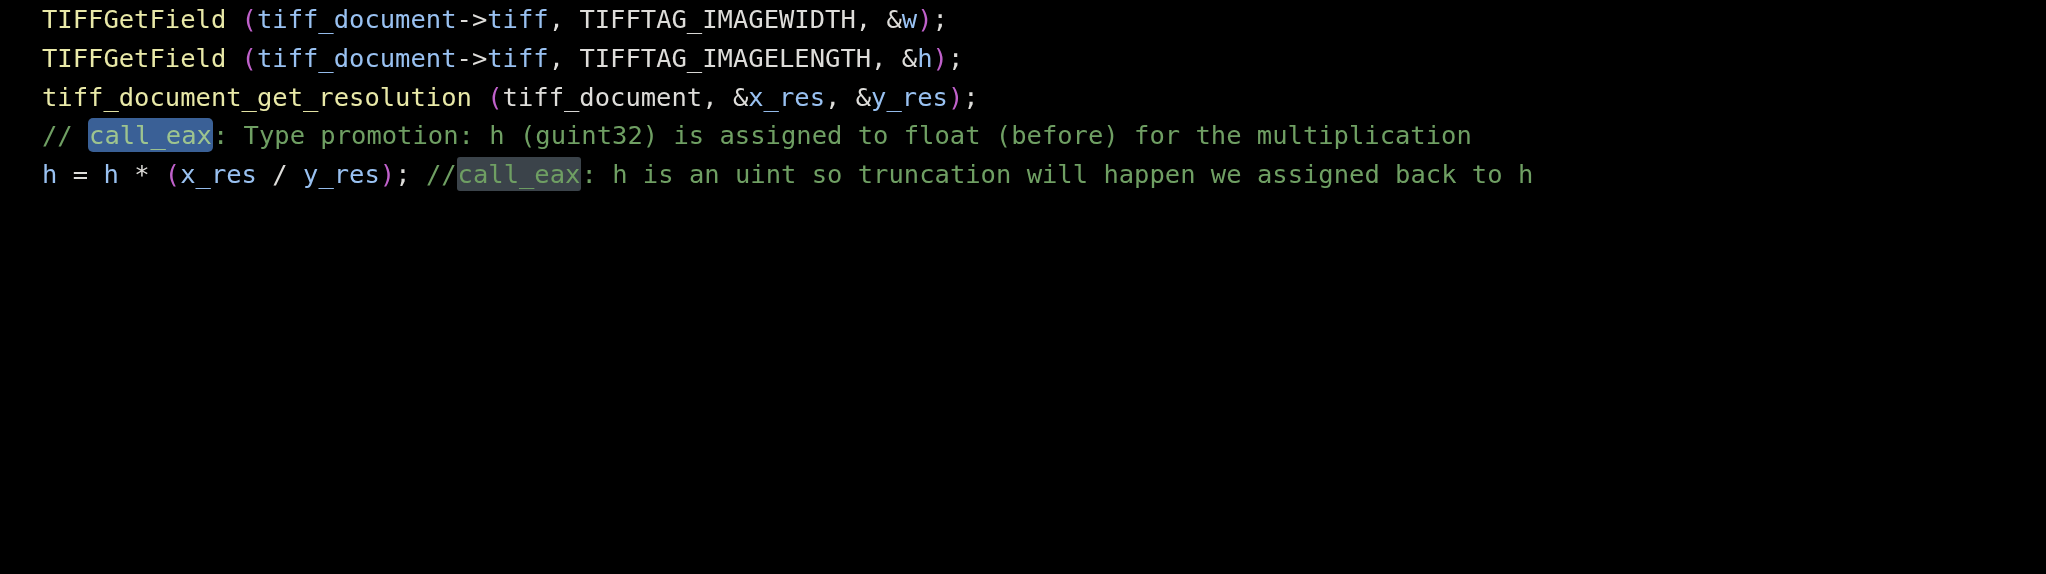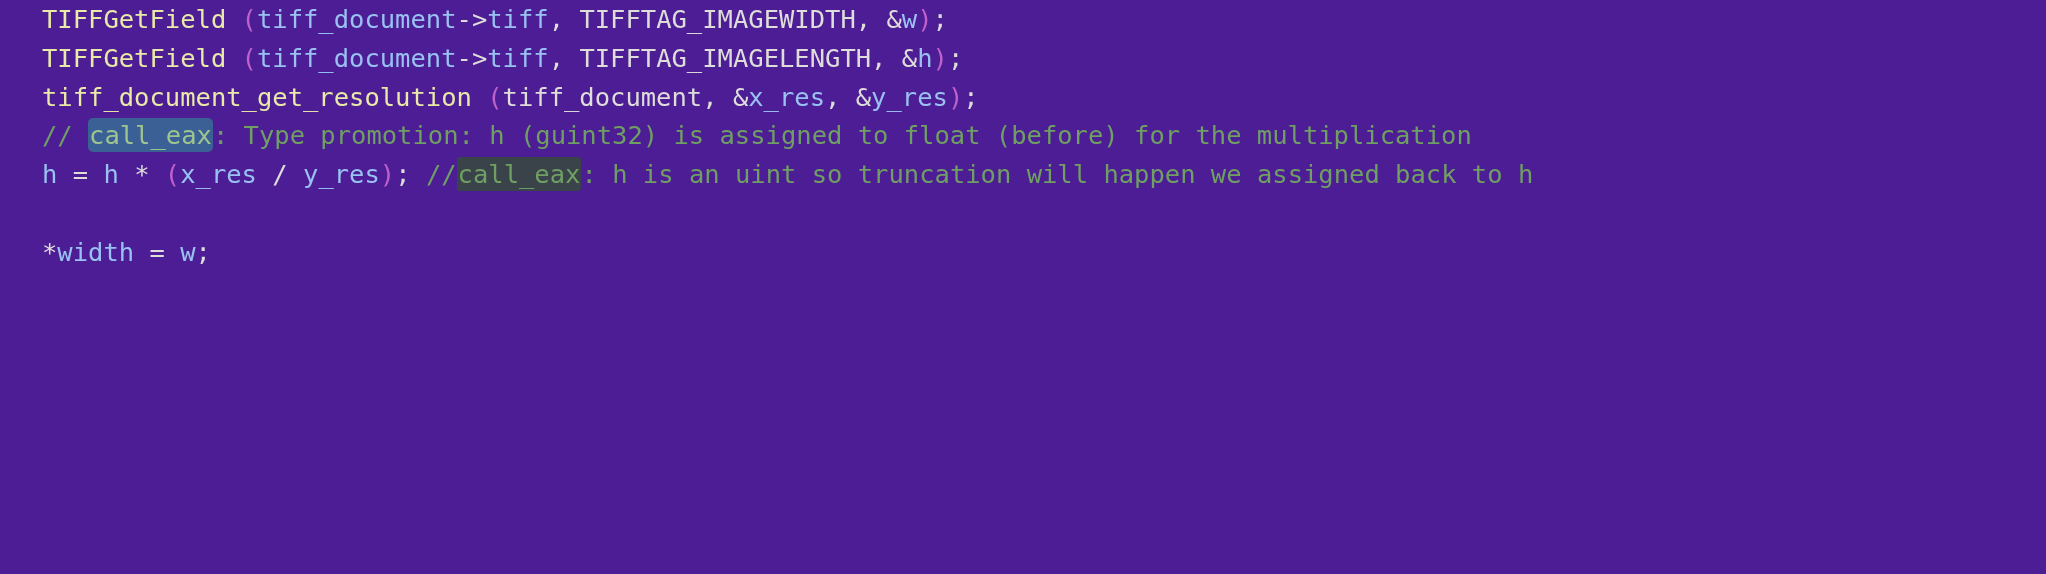--- a/index.html
+++ b/index.html
@@ -10,21 +10,21 @@
   body {
     width: 2046px;
     height: 574px;
     overflow: hidden;
     font-family: "DejaVu Sans Mono", "Liberation Mono", monospace;
   }
 
   #editor {
     width: 2046px;
     height: 574px;
-    background: #4c1d95;
+    background: #000000;
     position: relative;
     box-sizing: border-box;
     padding: 0 0 12px 42px;
   }
 
   .line {
     height: 38.8px;
     line-height: 38.8px;
     font-size: 25.5px;
     letter-spacing: 0px;
@@ -61,16 +61,15 @@
 <body>
 
 <div id="editor">
   <div id="code-lines">
       <div class="line"><span class="fn">TIFFGetField</span><span class="punct"> </span><span class="paren">(</span><span class="var">tiff_document</span><span class="punct">-&gt;</span><span class="var">tiff</span><span class="punct">, </span><span class="const">TIFFTAG_IMAGEWIDTH</span><span class="punct">, </span><span class="punct">&amp;</span><span class="var">w</span><span class="paren">)</span><span class="punct">;</span></div>
       <div class="line"><span class="fn">TIFFGetField</span><span class="punct"> </span><span class="paren">(</span><span class="var">tiff_document</span><span class="punct">-&gt;</span><span class="var">tiff</span><span class="punct">, </span><span class="const">TIFFTAG_IMAGELENGTH</span><span class="punct">, </span><span class="punct">&amp;</span><span class="var">h</span><span class="paren">)</span><span class="punct">;</span></div>
       <div class="line"><span class="fn">tiff_document_get_resolution</span><span class="punct"> </span><span class="paren">(</span><span class="const">tiff_document</span><span class="punct">, </span><span class="punct">&amp;</span><span class="var">x_res</span><span class="punct">, </span><span class="punct">&amp;</span><span class="var">y_res</span><span class="paren">)</span><span class="punct">;</span></div>
       <div class="line"><span class="comment">// </span><span class="hl-blue">call_eax</span><span class="comment">: Type promotion: h (guint32) is assigned to float (before) for the multiplication</span></div>
       <div class="line"><span class="var">h</span><span class="op"> = </span><span class="var">h</span><span class="op"> * </span><span class="paren">(</span><span class="var">x_res</span><span class="op"> / </span><span class="var">y_res</span><span class="paren">)</span><span class="punct">; </span><span class="comment">//</span><span class="hl-gray">call_eax</span><span class="comment">: h is an uint so truncation will happen we assigned back to h</span></div>
       <div class="line blank">&nbsp;</div>
-      <div class="line"><span class="punct">*</span><span class="var">width</span><span class="op"> = </span><span class="var">w</span><span class="punct">;</span></div>
       <div class="line blank">&nbsp;</div>
     </div>
 </div>
 
 </body></html>

